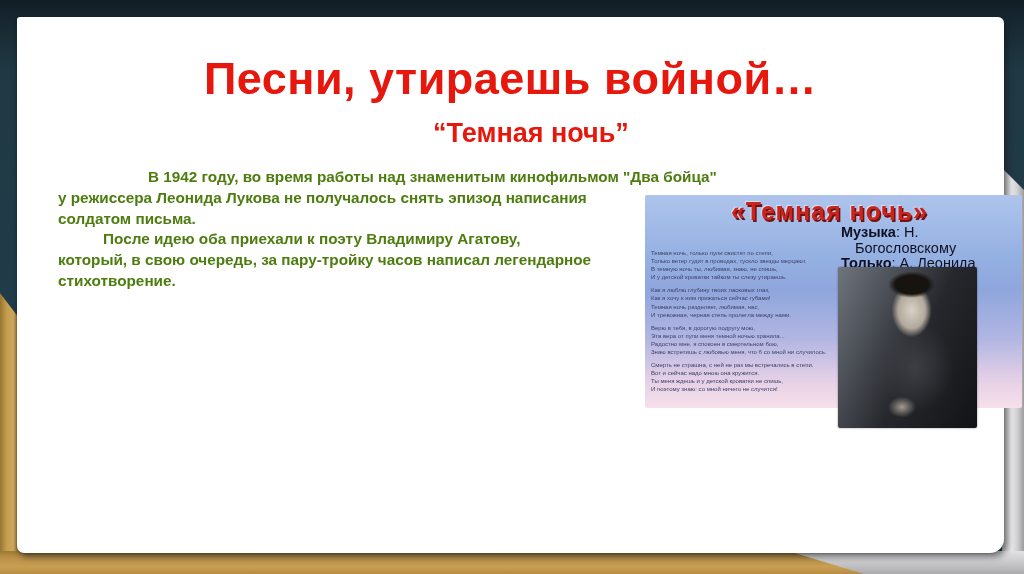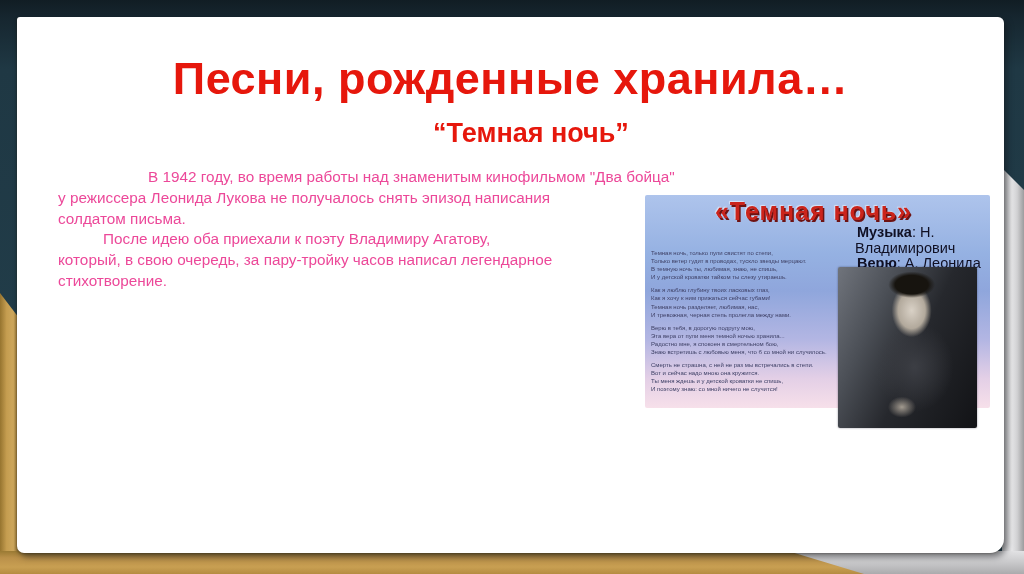--- a/index.html
+++ b/index.html
@@ -37,41 +37,42 @@
   .title{
     position:absolute;left:0;right:0;top:36px;text-align:center;
     font-size:45px;line-height:52px;font-weight:bold;letter-spacing:.5px;
   }
   .subtitle{
     position:absolute;left:0;right:0;top:99px;text-align:center;
     font-size:27px;line-height:34px;font-weight:bold;
   }
   .body-text{
     position:absolute;left:41px;top:150px;width:720px;
-    font-size:15.3px;line-height:20.8px;font-weight:normal;color:#ec4899;
+    font-size:15.3px;line-height:20.8px;font-weight:bold;color:#4d7c0f;
   }
   .body-text p{margin:0;white-space:pre-line;}
   .p-first{text-indent:90px;}
   .p-rest{text-indent:45px;}
   
   .poster{
     position:absolute;left:628px;top:178px;width:345px;height:213px;
     background:linear-gradient(180deg,#aec4ec 0%,#95b1e2 28%,#8fa6dc 45%,#b3b6e3 68%,#e3cfe6 86%,#f7e0ea 100%);
     border-radius:2px;
+    padding-left:32px;
   }
   .poster-title{
     position:absolute;left:0;right:8px;top:2px;text-align:center;
     font-size:25px;font-weight:bold;letter-spacing:1px;
     text-shadow:1.5px 1.5px 0 #6e1212, -1px -1px 1px rgba(255,255,255,.55);
   }
   .poster-credits{
     position:absolute;left:196px;top:30px;width:148px;
     font-size:14.5px;line-height:15.5px;color:#101024;
   }
-  .credit-label{font-weight:bold;margin-left:16px;}
+  .credit-label{font-weight:bold;}
   .credit-indent{padding-left:14px;}
   .poster-lyrics{
     position:absolute;left:6px;top:54px;width:190px;
     font-size:6px;line-height:8.1px;color:#3f4166;
   }
   .stanza{margin:0 0 5px 0;white-space:pre-line;}
   .poster-photo{
     position:absolute;left:193px;top:72px;width:139px;height:161px;border-radius:2px;
     background:
       radial-gradient(ellipse 30px 17px at 53% 11%, #17140f 55%, rgba(0,0,0,0) 78%),
@@ -87,41 +88,41 @@
 
 <div class="canvas">
 
   <div class="bg-gold-left"></div>
   <div class="bg-silver-right"></div>
   <div class="bg-silver-bottom"></div>
   <div class="bg-gold-bottom"></div>
 
   <div class="slide">
 
-    <div class="title" style="color:#e6170c;">Песни, рожденные хранила…</div>
+    <div class="title" style="color:#e6170c;">Песни, утираешь войной…</div>
 
     <div class="subtitle" style="color:#e6170c;padding-left:41px;">“Темная ночь”</div>
 
     <div class="body-text">
       <p class="p-first">В 1942 году, во время работы над знаменитым кинофильмом "Два бойца"
 у режиссера Леонида Лукова не получалось снять эпизод написания
 солдатом письма.</p>
       <p class="p-rest">После идею оба приехали к поэту Владимиру Агатову,
 который, в свою очередь, за пару-тройку часов написал легендарное
 стихотворение.</p>
     </div>
 
     <div class="poster">
 
       <div class="poster-title" style="color:#cb241c;">«Темная ночь»</div>
 
       <div class="poster-credits">
         <div class="credit-line"><span class="credit-label">Музыка</span><span>: Н.</span></div>
-        <div class="credit-line credit-indent">Владимирович</div>
-        <div class="credit-line"><span class="credit-label">Верю</span><span>: А. Леонида</span></div>
+        <div class="credit-line credit-indent">Богословскому</div>
+        <div class="credit-line"><span class="credit-label">Только</span><span>: А. Леонида</span></div>
       </div>
 
       <div class="poster-lyrics">
         <p class="stanza">Темная ночь, только пули свистят по степи,
 Только ветер гудит в проводах, тускло звезды мерцают.
 В темную ночь ты, любимая, знаю, не спишь,
 И у детской кроватки тайком ты слезу утираешь.</p>
         <p class="stanza">Как я люблю глубину твоих ласковых глаз,
 Как я хочу к ним прижаться сейчас губами!
 Темная ночь разделяет, любимая, нас,

